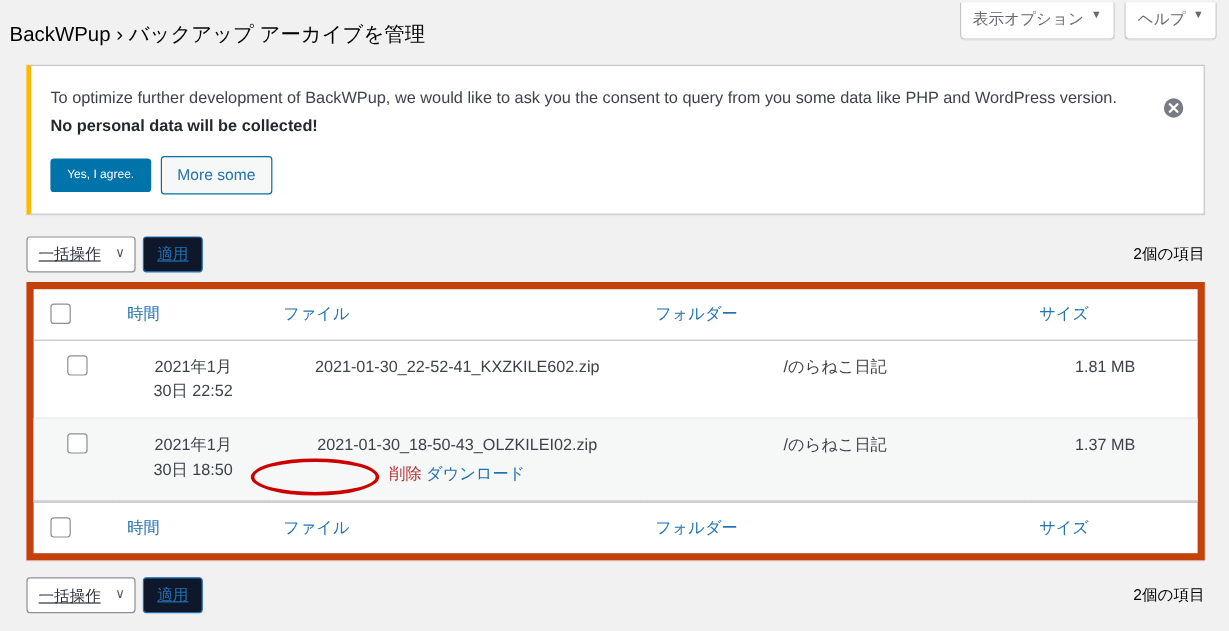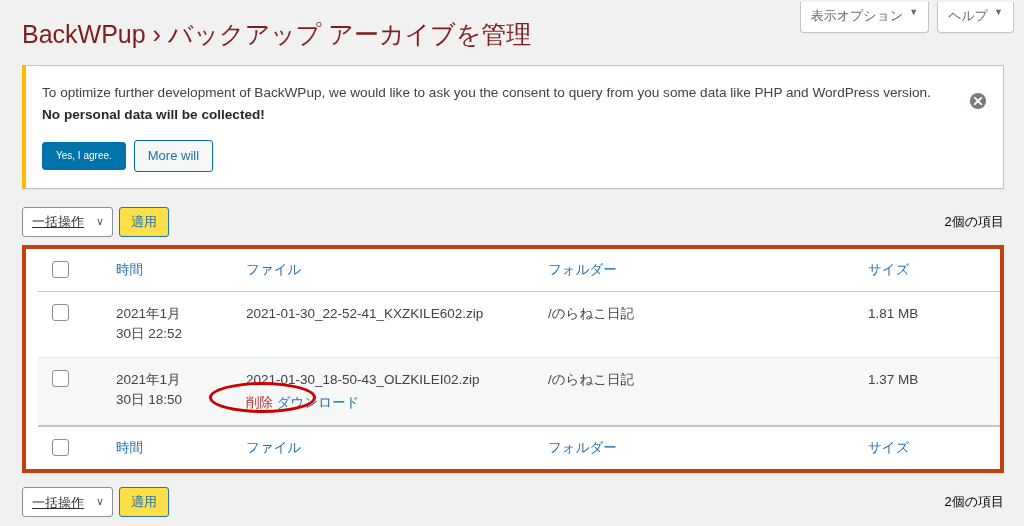--- a/index.html
+++ b/index.html
@@ -44,25 +44,25 @@
   }
   .caret {
     font-size: 9px;
     color: #646970;
     line-height: 1;
     transform: translateY(1px);
   }
 
   
   .page-title {
-    font-size: 25px;
+    font-size: 17px;
     font-weight: 400;
-    color: #7f1d1d;
+    color: #000000;
     margin: 0;
-    padding: 18px 0 10px 22px;
+    padding: 18px 0 10px 8px;
     line-height: 1.3;
     white-space: nowrap;
   }
 
   
   .notice {
     position: relative;
     margin: 4px 20px 0 22px;
     background: #fff;
     border: 1px solid #c3c4c7;
@@ -157,50 +157,50 @@
     position: absolute;
     right: 9px;
     top: 50%;
     transform: translateY(-55%);
     pointer-events: none;
     color: #50575e;
     font-size: 11px;
     line-height: 1;
   }
   .btn-apply {
-    background: #fde047;
+    background: #0f172a;
     border: 1px solid #2271b1;
     color: #2271b1;
     font-size: 13px;
     font-family: inherit;
     padding: 0 11px;
     height: 30px;
     border-radius: 3px;
     cursor: pointer;
     line-height: 28px;
     box-sizing: border-box;
+    text-decoration: underline;
   }
   .displaying-num {
     font-size: 13px;
     color: #000000;
     font-style: normal;
   }
 
   
   .wp-list-table {
     width: calc(100% - 42px);
     margin: 0 20px 0 22px;
     border-collapse: separate;
     border-spacing: 0;
     background: #fff;
-    border: 4px solid #c2410c;
+    border: 6px solid #c2410c;
     box-shadow: 0 1px 1px rgba(0,0,0,.04);
     box-sizing: border-box;
     table-layout: fixed;
-    padding-left: 12px;
   }
   .wp-list-table th,
   .wp-list-table td {
     text-align: left;
     vertical-align: top;
     font-size: 13.5px;
     line-height: 1.5;
   }
   .wp-list-table thead th,
   .wp-list-table tfoot th {
@@ -221,20 +221,21 @@
   .col-cb { width: 44px; padding-left: 14px !important; }
   .col-time { width: 110px; }
   .col-file { width: auto; }
   .col-folder { width: 300px; }
   .col-size { width: 110px; text-align: right; padding-right: 22px !important; }
 
   .wp-list-table tbody td {
     padding: 12px 10px 12px 10px;
     border-bottom: 1px solid #e5e5e5;
     color: #3c434a;
+    text-align: center;
   }
   .wp-list-table tbody tr:last-child td {
     border-bottom: 1px solid #c3c4c7;
   }
   .wp-list-table tbody tr.alt td { background: #f6f7f7; }
   .row-time { color: #3c434a; }
   .row-file-name { color: #3c434a; }
   .row-actions {
     margin-top: 3px;
     font-size: 13.5px;
@@ -285,21 +286,21 @@
     <span class="caret">▼</span>
   </div>
 </div>
 
 <h1 class="page-title">BackWPup › バックアップ アーカイブを管理</h1>
 
 <div class="notice">
   <p class="notice-text"><span>To optimize further development of BackWPup, we would like to ask you the consent to query from you some data like PHP and WordPress version. </span><b>No personal data will be collected!</b></p>
   <div class="notice-actions">
     <button class="btn-primary">Yes, I agree.</button>
-    <button class="btn-secondary">More will</button>
+    <button class="btn-secondary">More some</button>
   </div>
   <div class="notice-dismiss">
     <svg width="18" height="18" viewBox="0 0 20 20" aria-hidden="true">
       <circle cx="10" cy="10" r="9" fill="#787c82"></circle>
       <path d="M6.5 6.5 L13.5 13.5 M13.5 6.5 L6.5 13.5" stroke="#ffffff" stroke-width="2.2" stroke-linecap="round"></path>
     </svg>
   </div>
 </div>
 
 <div class="tablenav top">

